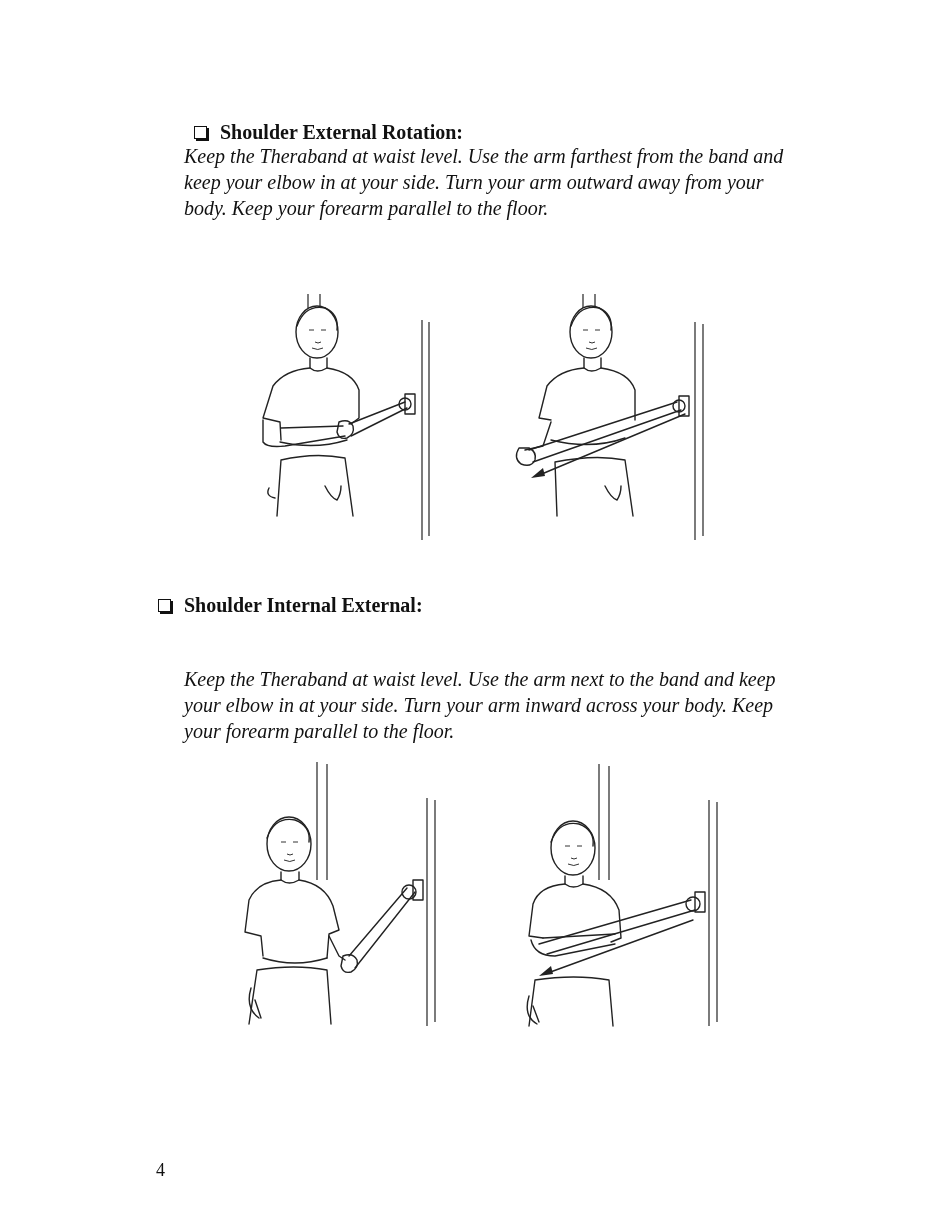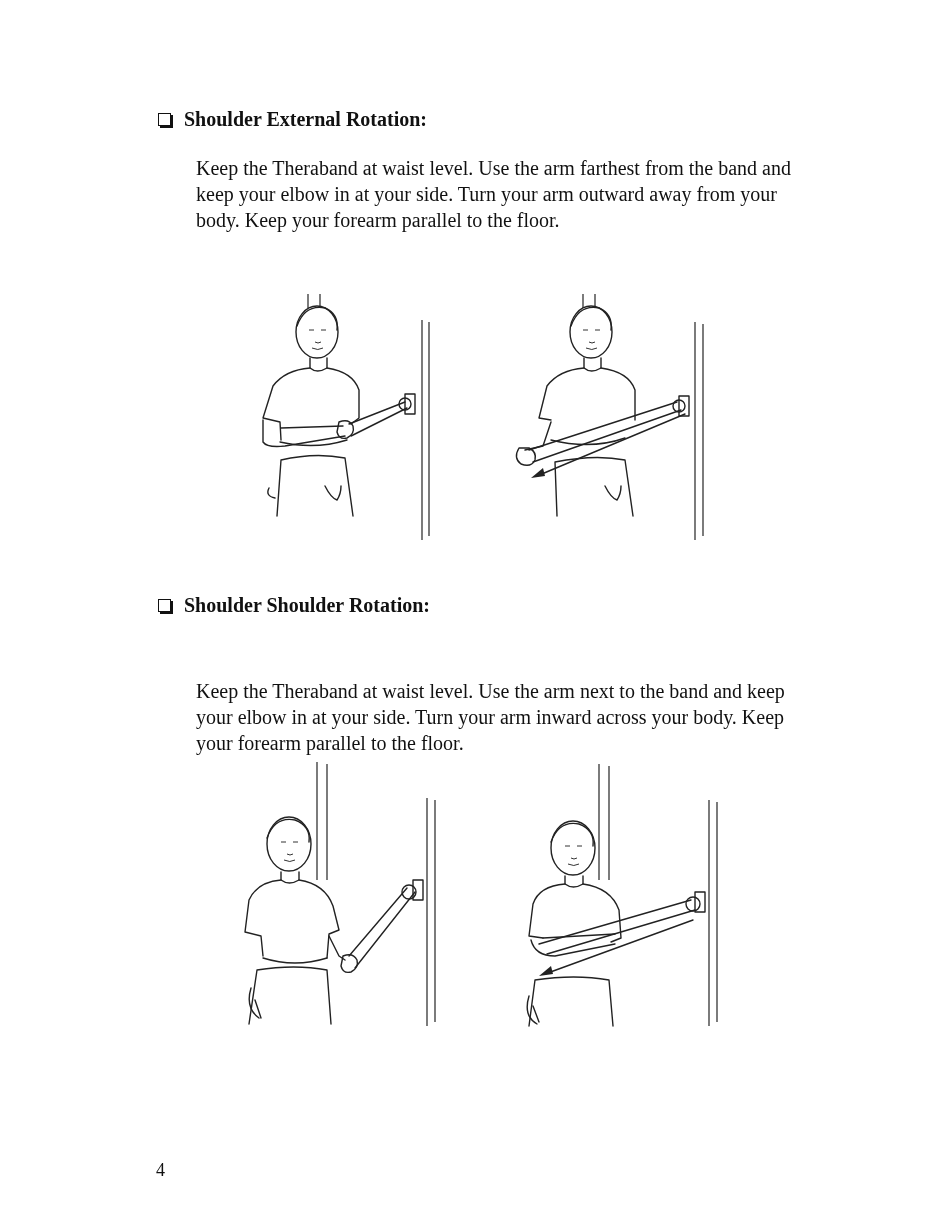--- a/index.html
+++ b/index.html
@@ -10,33 +10,34 @@
   .section-heading {
     position: absolute; left: 158px; font-weight: bold; font-size: 20px;
     display: flex; align-items: center; gap: 9px; line-height: 24px;
   }
   .checkbox {
     width: 13px; height: 13px; border: 1.6px solid #111; box-sizing: border-box;
     box-shadow: 2px 2px 0 #111; margin-right: 4px; background: #fff;
   }
   .section-body {
     position: absolute; left: 184px; width: 620px; font-size: 20px; line-height: 26px;
-    margin: 12px;
+    margin: 0;
+    font-style: italic;
   }
   .figure { position: absolute; }
   .figure svg { display: block; }
   .page-number { position: absolute; left: 156px; top: 1160px; font-size: 18px; }
   .s { fill: none; stroke: #222; stroke-width: 1.4; stroke-linecap: round; stroke-linejoin: round; }
   .thin { fill: none; stroke: #333; stroke-width: 1; }
   .wall { stroke: #444; stroke-width: 1.4; }
 </style>
 </head>
 <body>
 
-<div class="section-heading" style="top:107px;">
+<div class="section-heading" style="top:120px;margin-left:36px;">
   <span class="checkbox"></span>
   <span>Shoulder External Rotation:</span>
 </div>
 <p class="section-body" style="top:143px;">Keep the Theraband at waist level. Use the arm farthest from the band and keep your elbow in at your side. Turn your arm outward away from your body. Keep your forearm parallel to the floor.</p>
 
 <div class="figure" style="left:255px; top:290px;">
   <svg width="190" height="255" viewBox="0 0 190 255">
     <line class="wall" x1="53" y1="4" x2="53" y2="18"></line>
       <line class="wall" x1="65" y1="4" x2="65" y2="18"></line>
     <line class="wall" x1="167" y1="30" x2="167" y2="250"></line>
@@ -89,21 +90,21 @@
     <path class="s" d="M180 124 L32 186"></path>
     <path d="M26 188 L38 178 L40 186 Z" fill="#222"></path>
 
     <path class="s" d="M50 172 Q90 164 120 170 L128 226 M50 172 L52 226"></path>
     <path class="s" d="M100 196 q6 12 12 14 q4 -6 4 -14"></path>
   </svg>
 </div>
 
 <div class="section-heading" style="top:593px;">
   <span class="checkbox"></span>
-  <span>Shoulder Shoulder Rotation:</span>
+  <span>Shoulder Internal External:</span>
 </div>
 <p class="section-body" style="top:666px;">Keep the Theraband at waist level. Use the arm next to the band and keep your elbow in at your side. Turn your arm inward across your body. Keep your forearm parallel to the floor.</p>
 
 <div class="figure" style="left:235px; top:760px;">
   <svg width="210" height="270" viewBox="0 0 210 270">
     <line class="wall" x1="82" y1="2" x2="82" y2="120"></line>
       <line class="wall" x1="92" y1="4" x2="92" y2="120"></line>
     <line class="wall" x1="192" y1="38" x2="192" y2="266"></line>
       <line class="wall" x1="200" y1="40" x2="200" y2="262"></line>
     <ellipse class="s" cx="54" cy="84" rx="22" ry="27"></ellipse>

